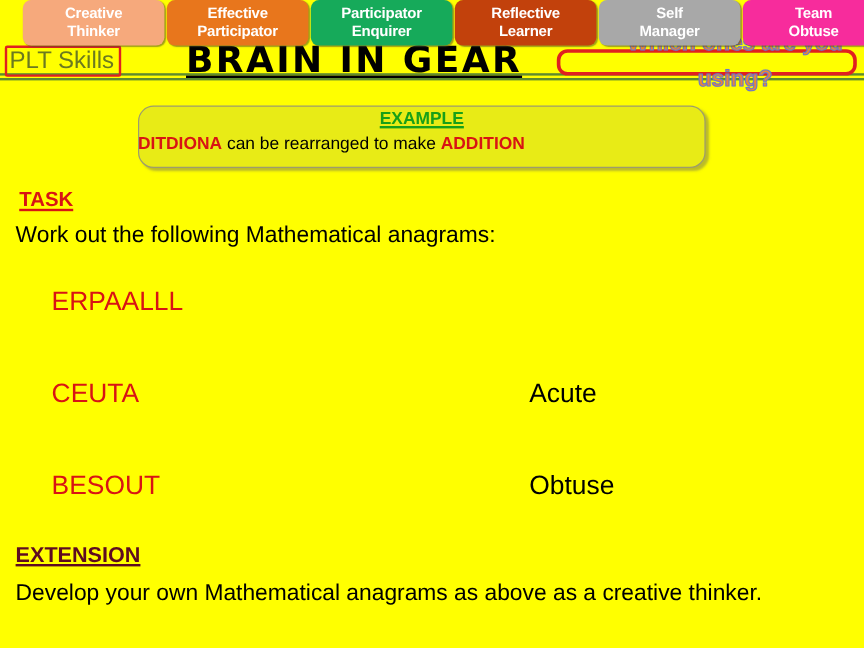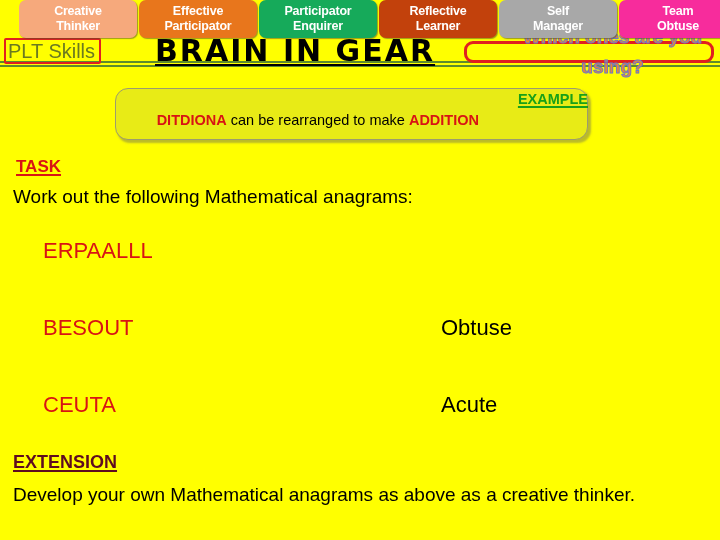--- a/index.html
+++ b/index.html
@@ -130,35 +130,35 @@
     border-radius: 13px;
     box-shadow: 2.5px 2.5px 2px rgba(120,120,80,0.5);
     box-sizing: border-box;
     z-index: 15;
   }
   #example-heading {
     position: absolute;
     top: 91px;
     left: 115px;
     width: 473px;
-    text-align: right;
+    text-align: center;
     font-size: 14.5px;
     font-weight: bold;
     color: #18A018;
     text-decoration: underline;
     text-decoration-thickness: 1.6px;
     text-underline-offset: 2px;
     z-index: 16;
   }
   #example-sentence {
     position: absolute;
     top: 112px;
-    left: 104px;
+    left: 115px;
     width: 375px;
-    text-align: right;
+    text-align: left;
     font-size: 14.5px;
     color: #000000;
     z-index: 16;
     white-space: nowrap;
   }
   #example-sentence .anagram,
   #example-sentence .answer {
     color: #D81414;
     font-weight: bold;
   }
@@ -283,23 +283,23 @@
 </div>
 
 <div id="task-heading">TASK</div>
 <div id="task-instruction">Work out the following Mathematical anagrams:</div>
 
 <div id="anagram-list">
   <div class="anagram-row">
     <span class="anagram-clue">ERPAALLL</span>
   </div>
   <div class="anagram-row">
+    <span class="anagram-clue">CEUTA</span>
+    <span class="anagram-solution">Acute</span>
+  </div>
+  <div class="anagram-row">
     <span class="anagram-clue">BESOUT</span>
     <span class="anagram-solution">Obtuse</span>
   </div>
-  <div class="anagram-row">
-    <span class="anagram-clue">CEUTA</span>
-    <span class="anagram-solution">Acute</span>
-  </div>
 </div>
 
 <div id="extension-heading">EXTENSION</div>
 <div id="extension-body">Develop your own Mathematical anagrams as above as a creative thinker.</div>
 
 </body></html>

